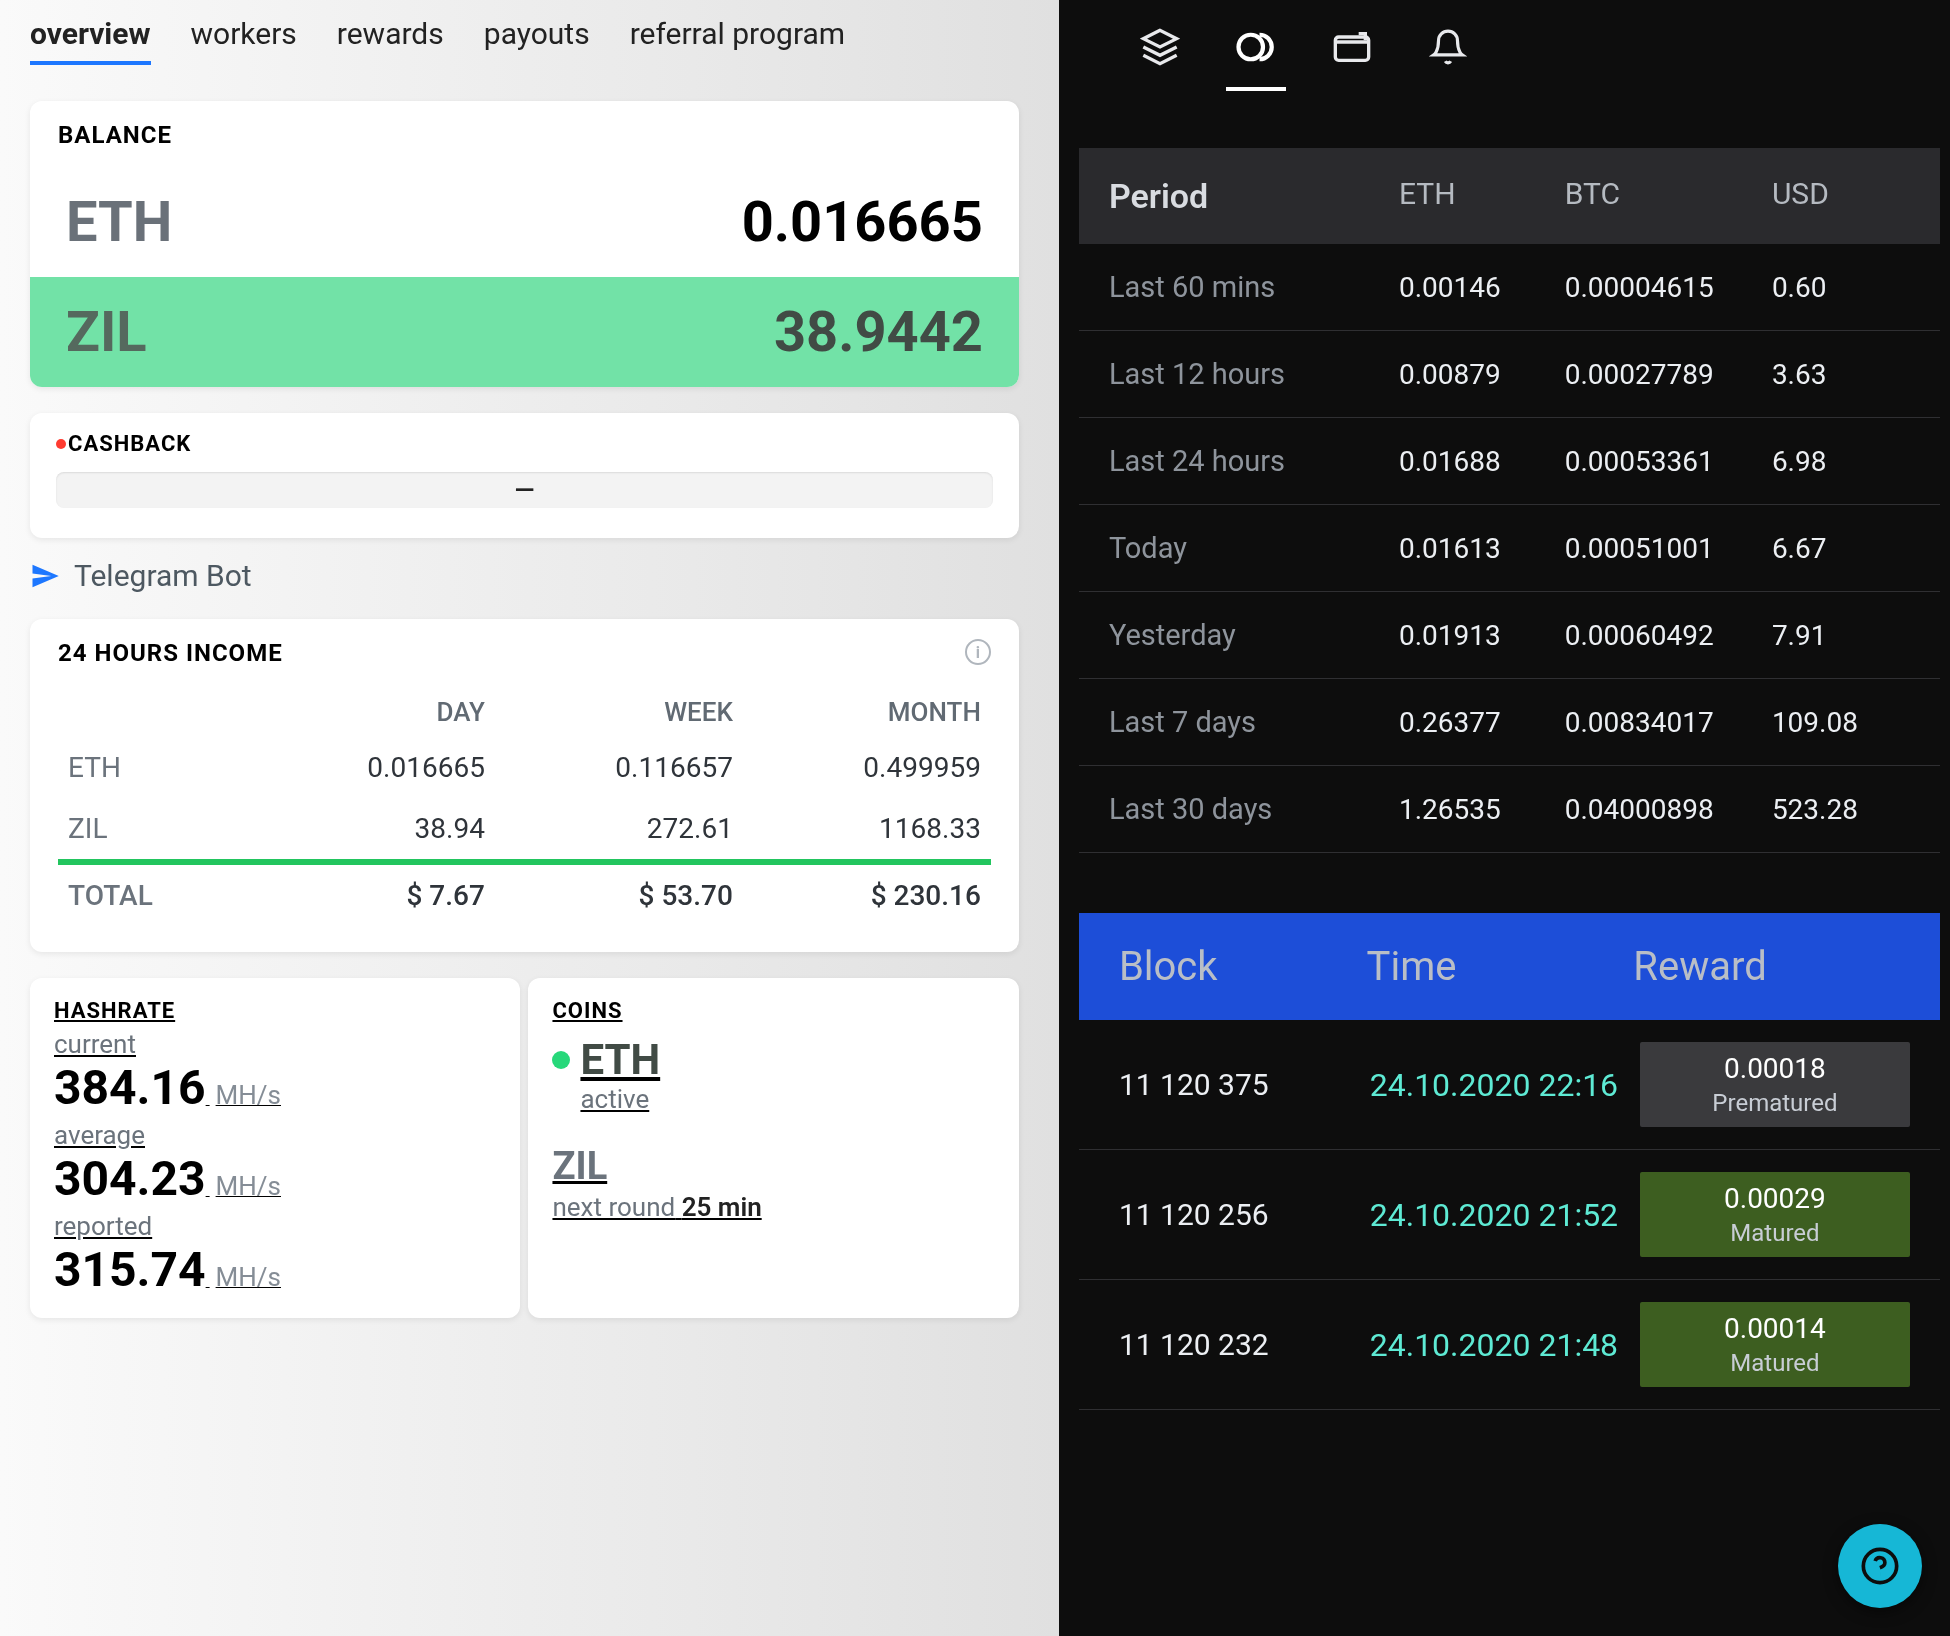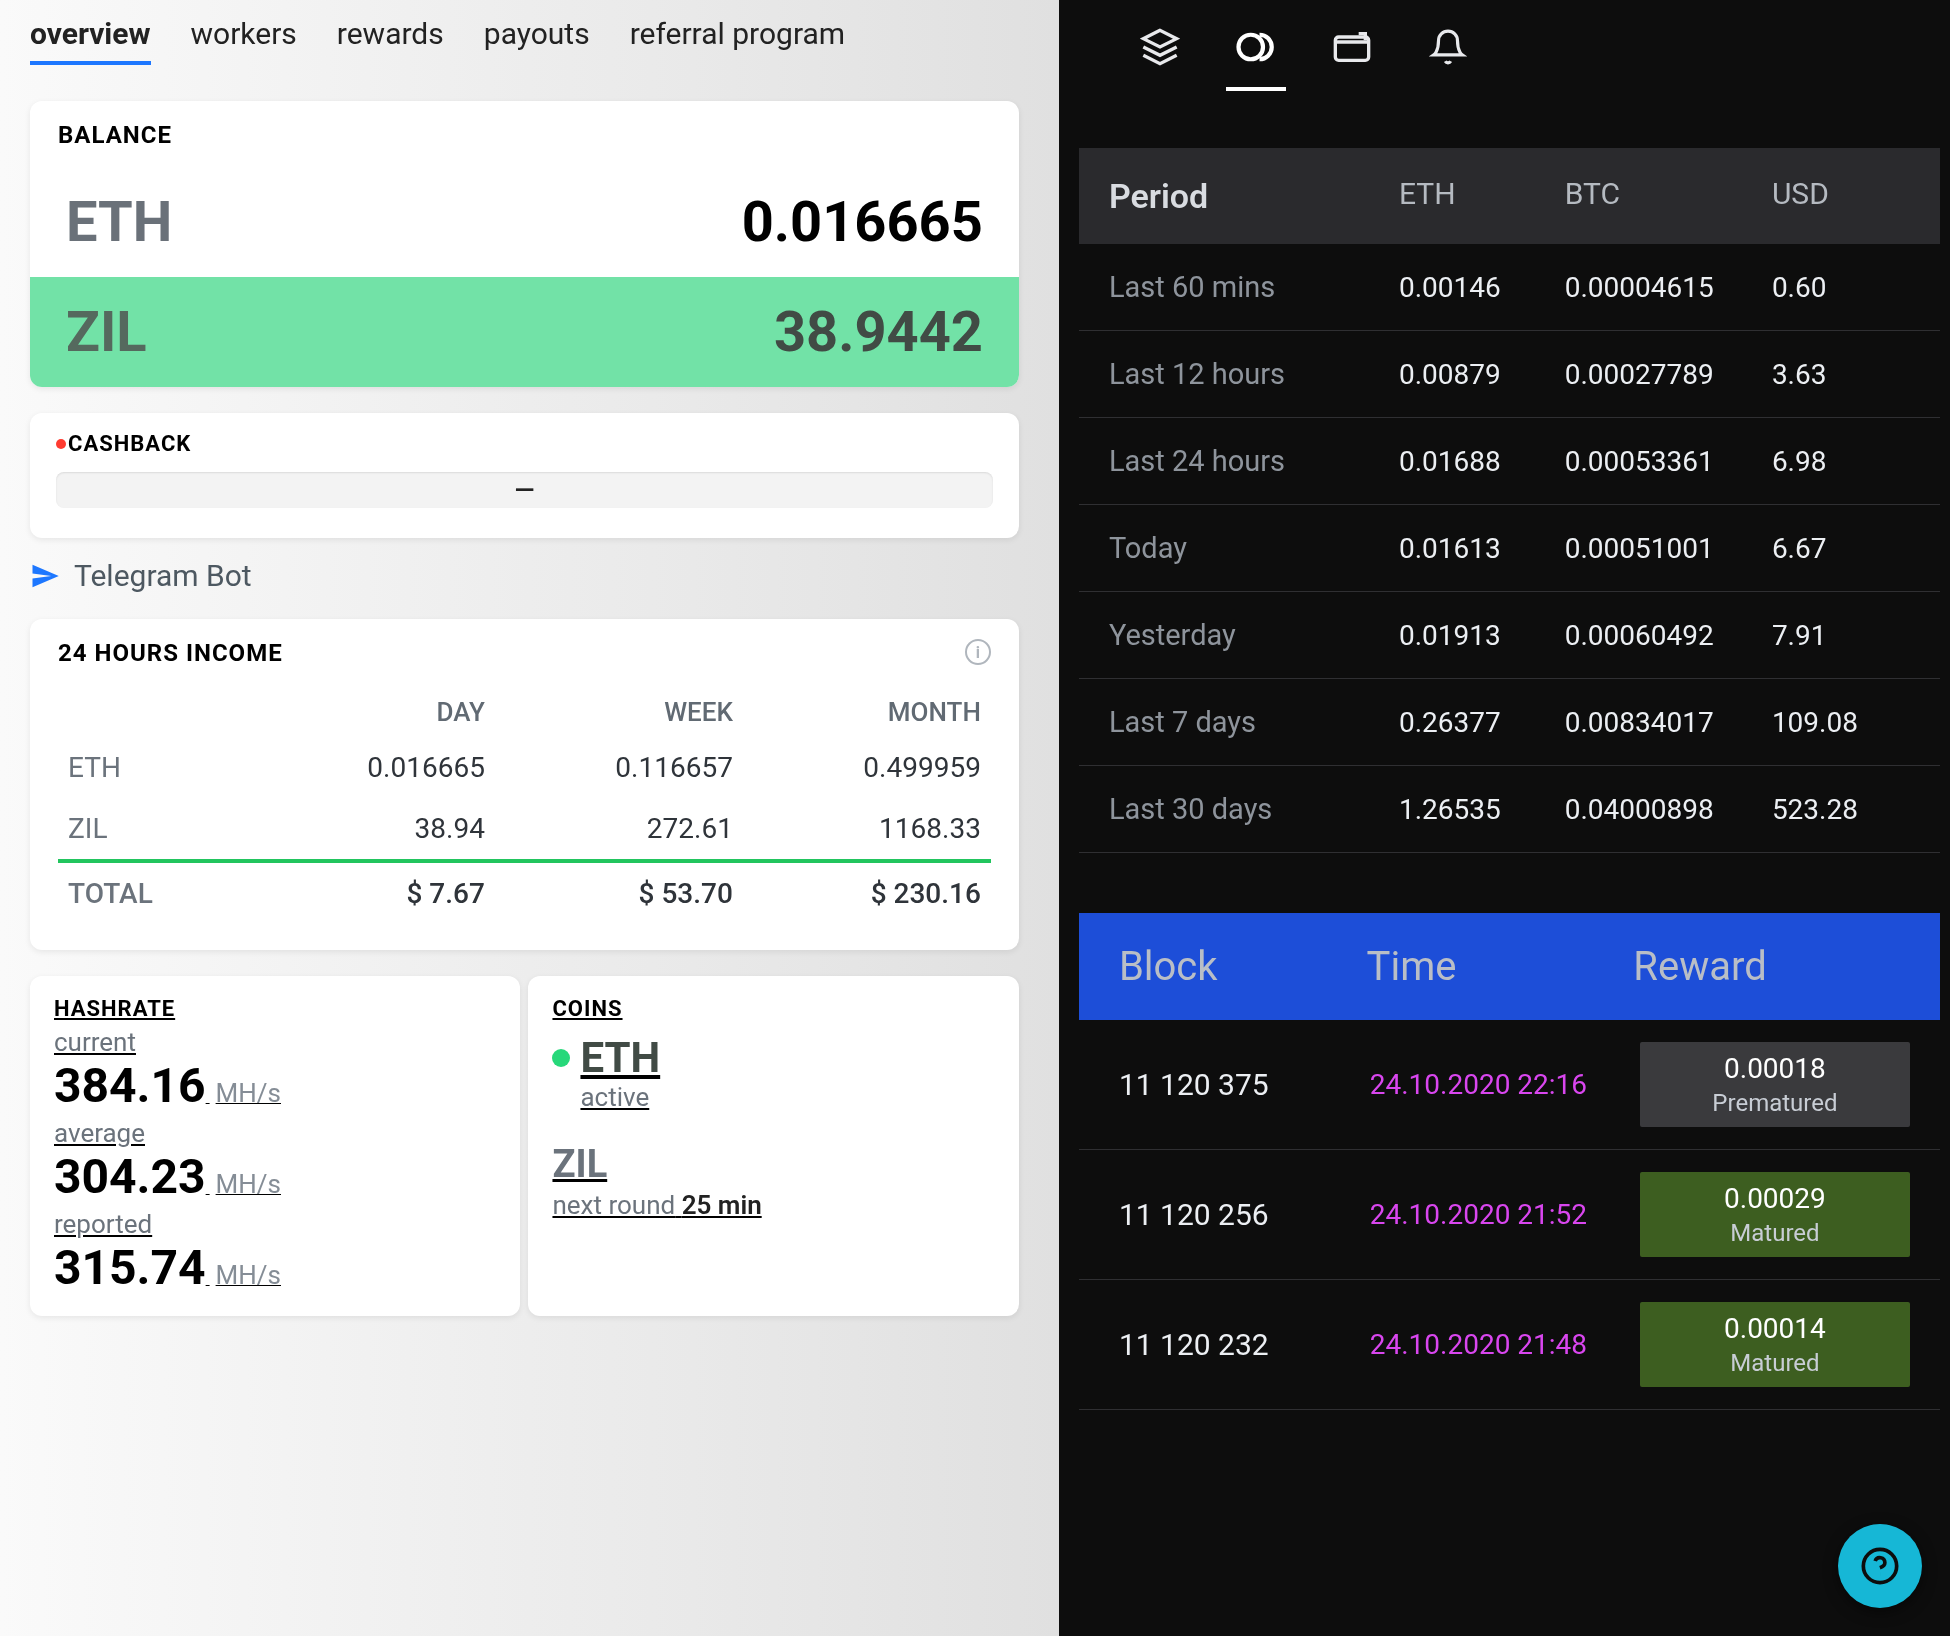--- a/index.html
+++ b/index.html
@@ -123,21 +123,21 @@
     color: #2f343a;
   }
   .income-table th {
     color: #616a73;
     font-weight: 500;
     font-size: 26px;
     padding-bottom: 10px;
   }
   .income-table th:first-child, .income-table td:first-child { text-align: left; color: #6b737c; }
   .income-table tr.total td {
-    border-top: 4px solid #22c55e;
+    border-top: 6px solid #22c55e;
     font-weight: 500;
   }
 
   .bottom-row {
     display: flex;
     gap: 8px;
     margin-top: 26px;
     text-decoration: underline;
   }
   .bottom-row .card { flex: 1; padding: 20px 24px; margin-top: 0;}
@@ -230,21 +230,21 @@
   .block-row {
     display: grid;
     grid-template-columns: 1.3fr 1.4fr 1.4fr;
     padding: 22px 30px 22px 40px;
     margin: 0 10px 0 20px;
     border-bottom: 1px solid #2f2f32;
     font-size: 28px;
     align-items: center;
   }
   .block-row .bn { color: #eceff3; font-size: 30px; }
-  .block-row .bt { color: #d946ef; font-size: 28px; }
+  .block-row .bt { color: #5eead4; font-size: 32px; }
   .reward-box {
     text-align: center;
     padding: 10px 4px;
     border-radius: 2px;
   }
   .reward-box.prem { background: #3a3a3d; }
   .reward-box.mat  { background: #3d5e20; }
   .reward-val  { color: #fff; font-size: 28px; }
   .reward-stat { color: #c8cdd5; font-size: 24px; margin-top: 4px; }
 

